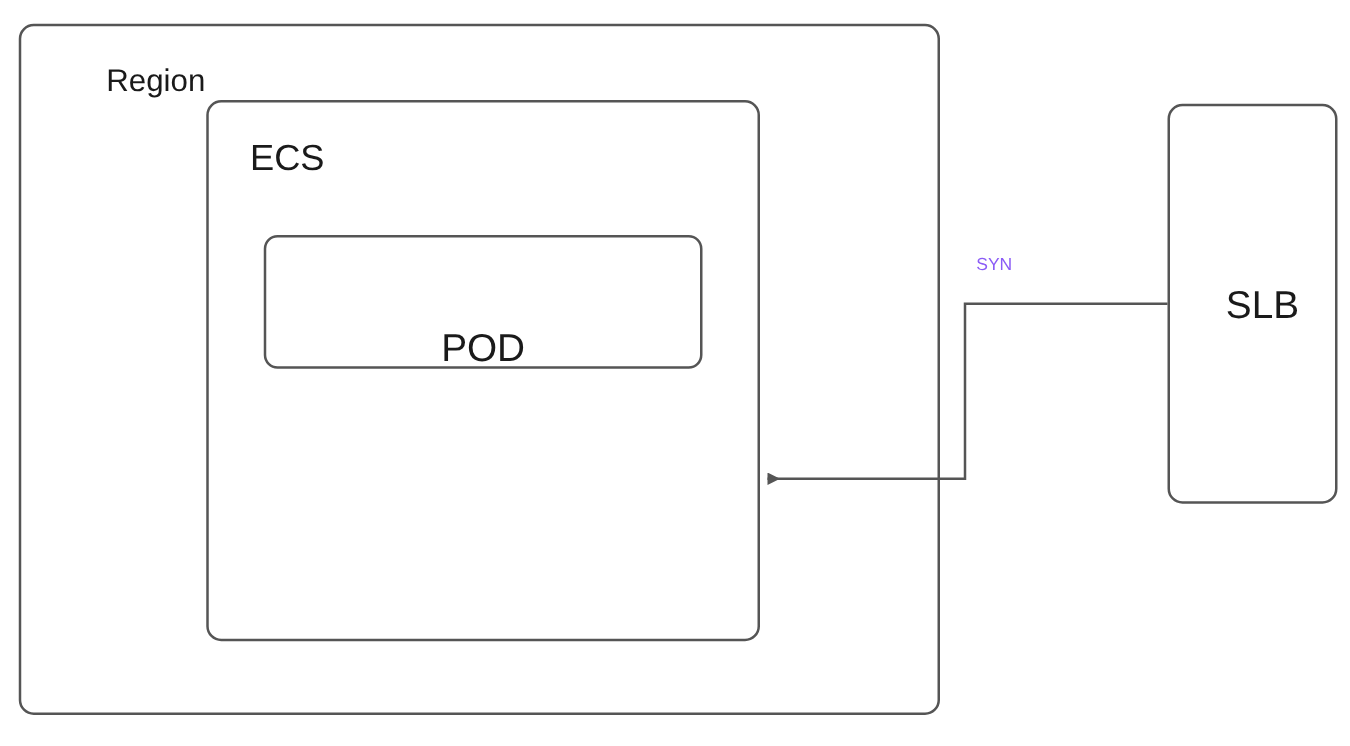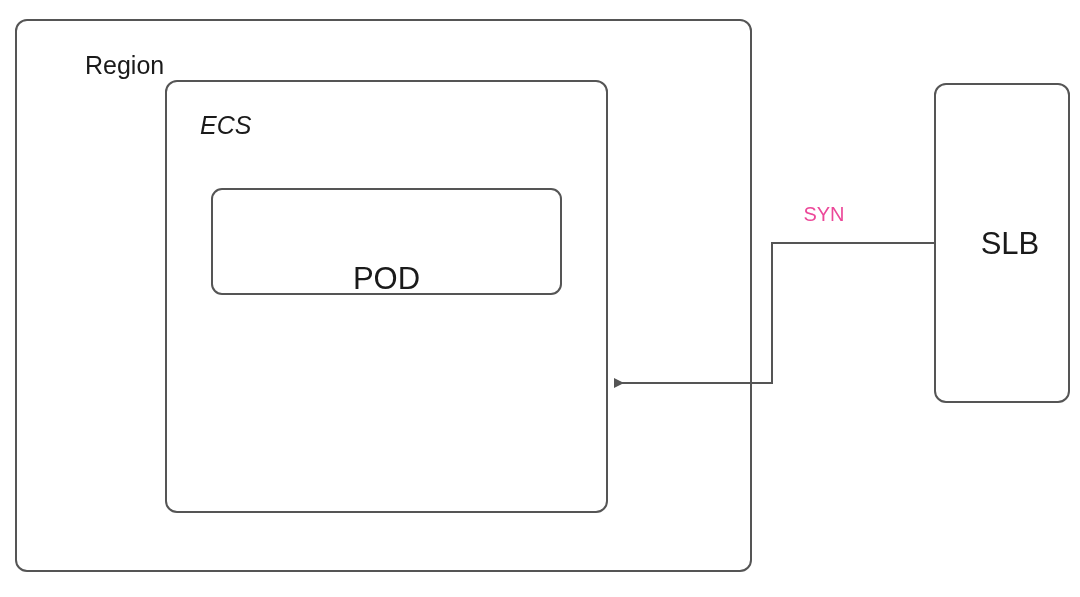--- a/index.html
+++ b/index.html
@@ -49,22 +49,21 @@
   
   #ecs-node {
     left: 165px;
     top: 80px;
     width: 443px;
     height: 433px;
   }
   #ecs-label {
     left: 200px;
     top: 113px;
-    font-size: 25px;
-    font-style: italic;
+    font-size: 29px;
   }
   
   #pod-node {
     left: 211px;
     top: 188px;
     width: 351px;
     height: 107px;
     border-radius: 11px;
   }
   #pod-label {
@@ -96,23 +95,22 @@
     top: 0;
     width: 1080px;
     height: 597px;
     pointer-events: none;
   }
   #edge-syn-label {
     position: absolute;
     left: 781px;
     top: 204px;
     width: 86px;
-    text-align: center;
-    font-size: 20px;
-    color: #ec4899;
+    font-size: 14px;
+    color: #8b5cf6;
     white-space: nowrap;
     line-height: 1;
   }
 </style>
 </head>
 <body>
 
 <div id="canvas">
 
   <div class="node" id="region-node"></div>

